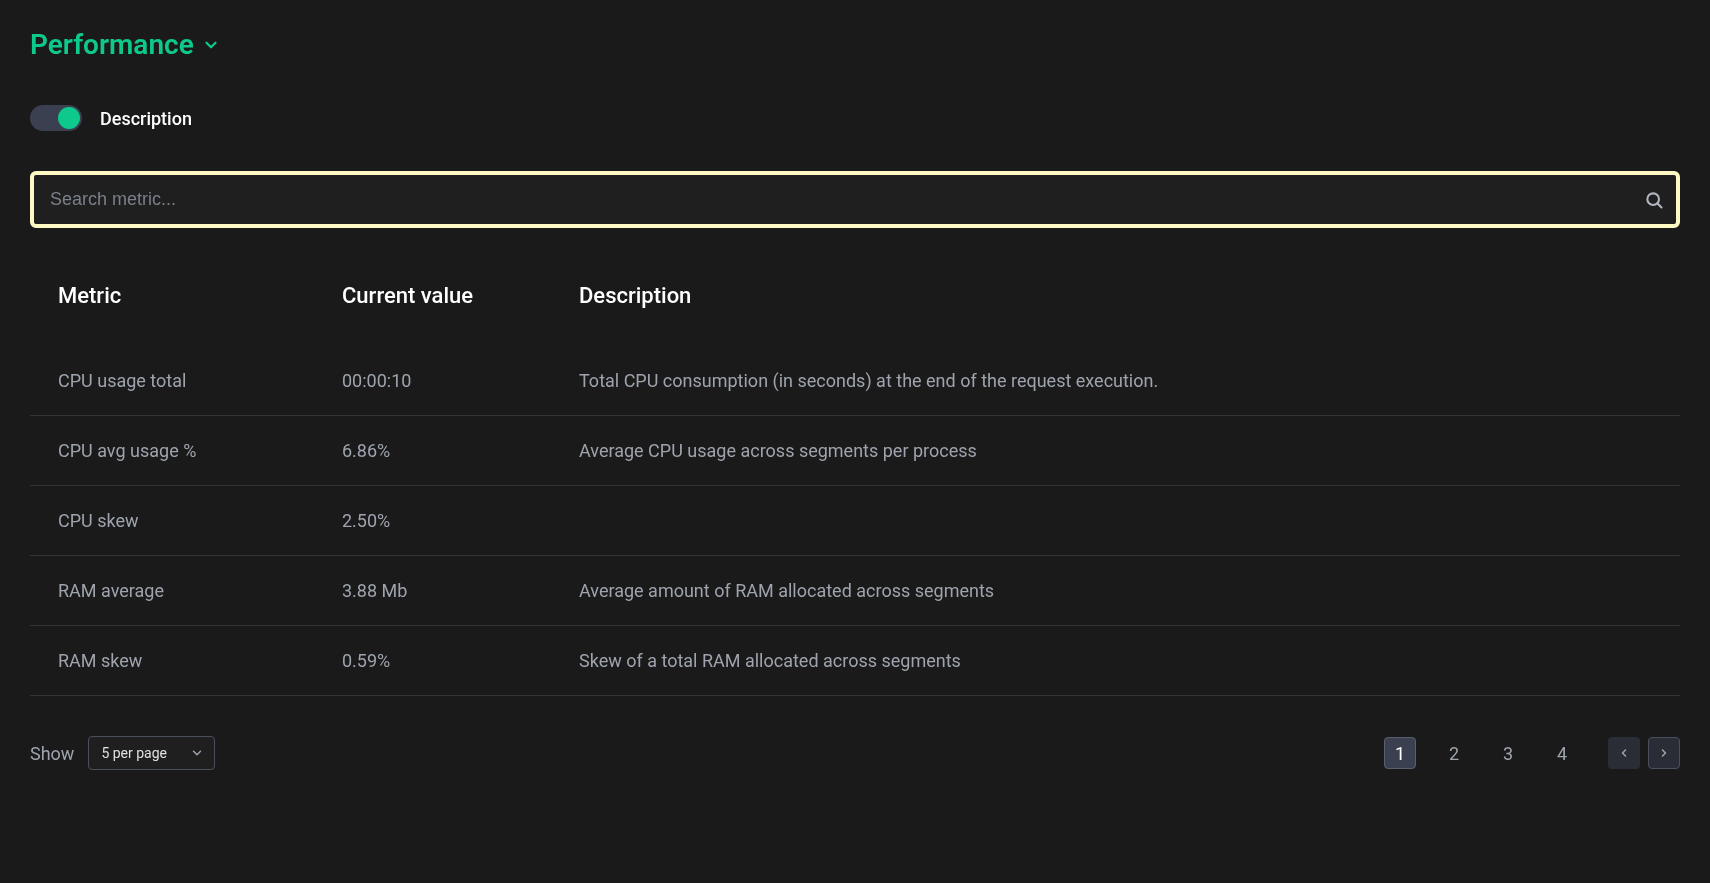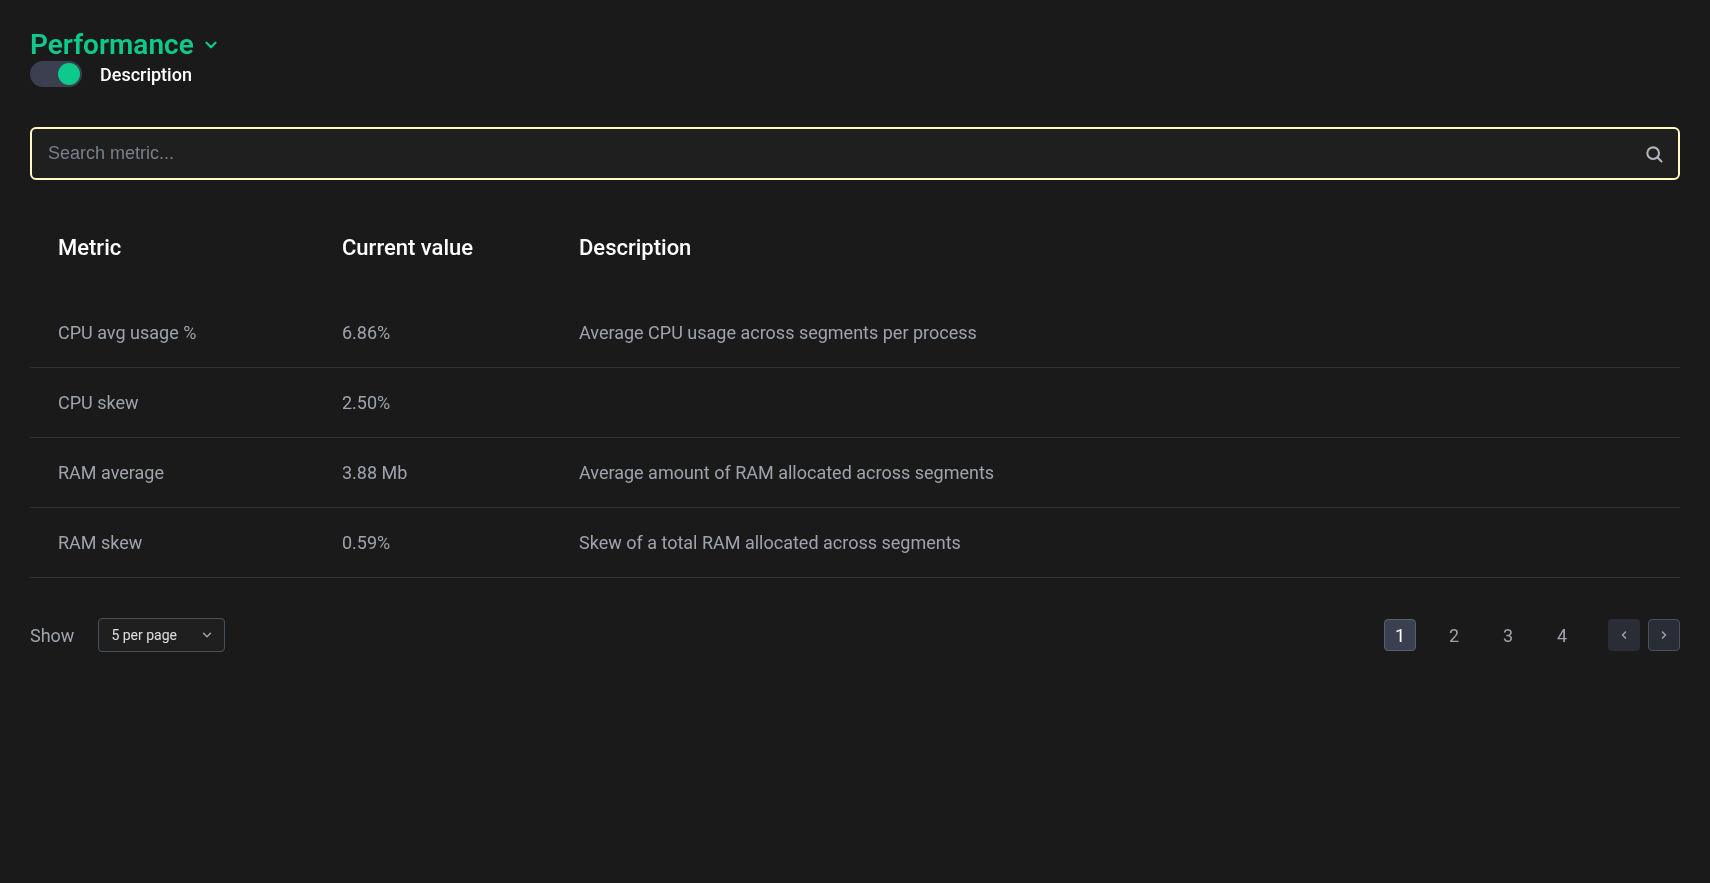--- a/index.html
+++ b/index.html
@@ -12,20 +12,21 @@
       color: #e0e0e0;
       font-family: -apple-system, BlinkMacSystemFont, "Segoe UI", Roboto, Helvetica, Arial, sans-serif;
       width: 1710px;
       height: 883px;
       padding: 28px 30px;
     }
     .title-row {
       display: flex;
       align-items: center;
       gap: 8px;
+      margin-bottom: 44px;
     }
     .title {
       color: #0ec98c;
       font-size: 28px;
       font-weight: 600;
     }
     .chevron-down {
       color: #0ec98c;
       display: flex;
       align-items: center;
@@ -62,21 +63,21 @@
       font-size: 18px;
       font-weight: 500;
     }
     .search-wrapper {
       position: relative;
       margin-bottom: 55px;
     }
     .search-input {
       width: 100%;
       background-color: #1f1f1f;
-      border: 2px solid #fef9c3;
+      border: 4px solid #fef9c3;
       border-radius: 6px;
       padding: 14px 50px 14px 16px;
       font-size: 18px;
       color: #e0e0e0;
       outline: none;
     }
     .search-input::placeholder {
       color: #7a7f8a;
     }
     .search-icon {
@@ -128,21 +129,21 @@
       font-size: 18px;
     }
     .footer {
       display: flex;
       justify-content: space-between;
       align-items: center;
     }
     .show-group {
       display: flex;
       align-items: center;
-      gap: 24px;
+      gap: 14px;
     }
     .show-label {
       color: #9ea3ad;
       font-size: 18px;
     }
     .page-select {
       background-color: #1f1f1f;
       border: 1px solid #4a5060;
       border-radius: 4px;
       padding: 8px 47px 8px 12px;
@@ -236,20 +237,25 @@
   </span>
 </div>
 
 <div class="table">
   <div class="table-header">
     <div class="col-metric th">Metric</div>
     <div class="col-value th">Current value</div>
     <div class="col-description th">Description</div>
   </div>
   <div id="table-body">
+      <div class="table-row">
+        <div class="col-metric td">CPU usage total</div>
+        <div class="col-value td">00:00:10</div>
+        <div class="col-description td">Total CPU consumption (in seconds) at the end of the request execution.</div>
+      </div>
       <div class="table-row">
         <div class="col-metric td">CPU avg usage %</div>
         <div class="col-value td">6.86%</div>
         <div class="col-description td">Average CPU usage across segments per process</div>
       </div>
       <div class="table-row">
         <div class="col-metric td">CPU skew</div>
         <div class="col-value td">2.50%</div>
       </div>
       <div class="table-row">

